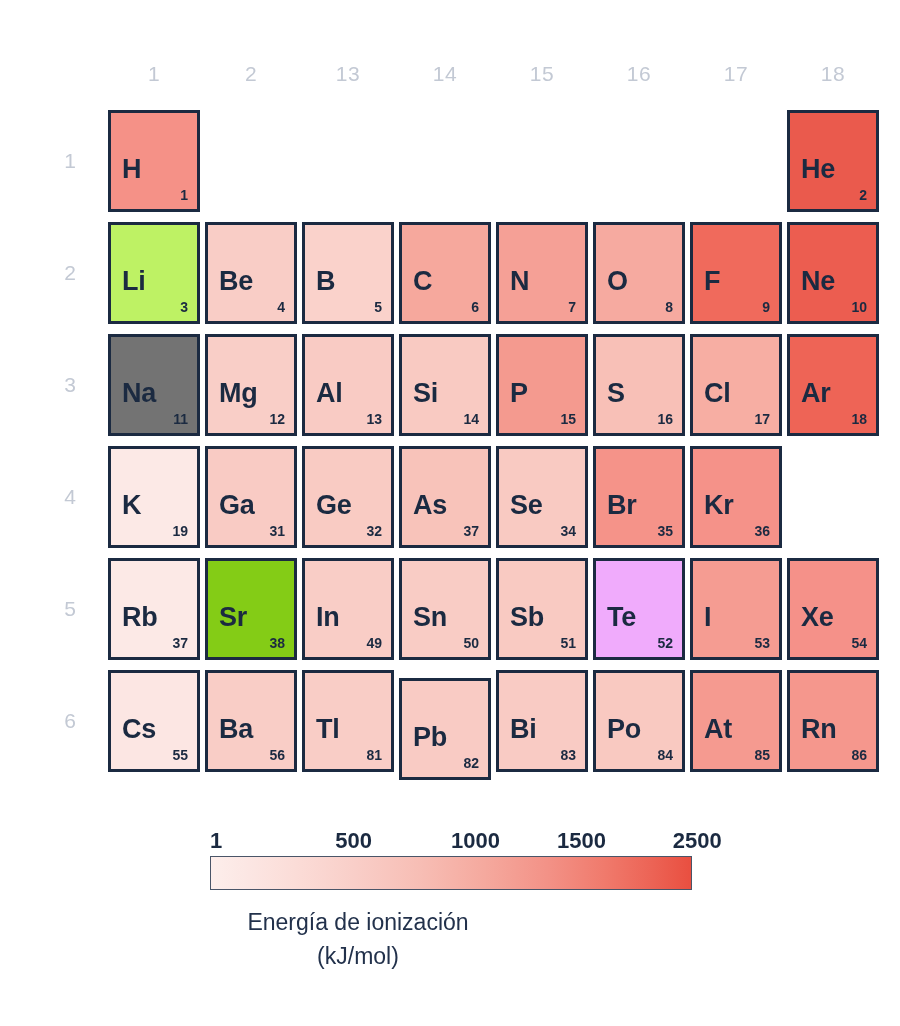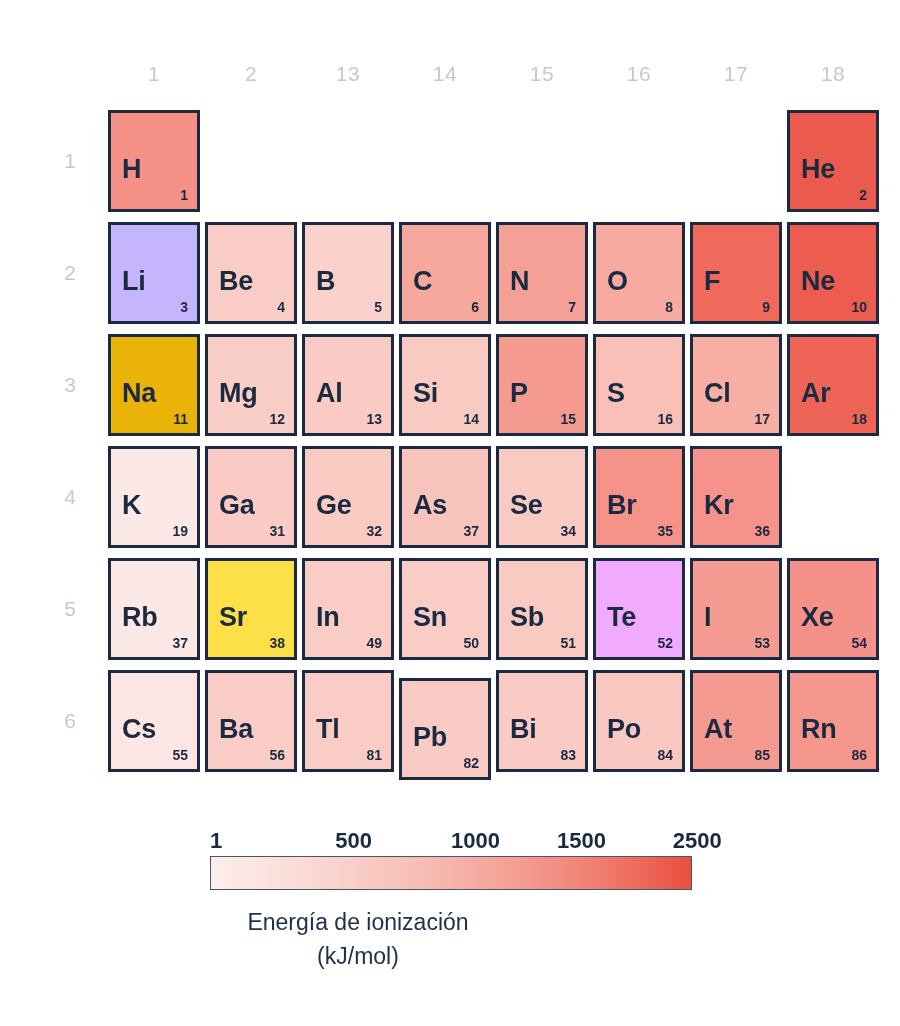--- a/index.html
+++ b/index.html
@@ -194,21 +194,21 @@
         <div class="cell empty"></div>
         <div class="cell empty"></div>
         <div class="cell empty"></div>
         <div class="cell empty"></div>
         <div class="cell" style="background: rgb(234, 90, 77);">
           <span class="sym">He</span>
           <span class="num">2</span>
         </div>
       </div>
       <div class="period-row">
-        <div class="cell" style="background: #c4b5fd;">
+        <div class="cell" style="background: #bef264;">
           <span class="sym">Li</span>
           <span class="num">3</span>
         </div>
         <div class="cell" style="background: rgb(249, 205, 198);">
           <span class="sym">Be</span>
           <span class="num">4</span>
         </div>
         <div class="cell" style="background: rgb(250, 210, 203);">
           <span class="sym">B</span>
           <span class="num">5</span>
@@ -228,21 +228,21 @@
         <div class="cell" style="background: rgb(240, 106, 92);">
           <span class="sym">F</span>
           <span class="num">9</span>
         </div>
         <div class="cell" style="background: rgb(236, 93, 80);">
           <span class="sym">Ne</span>
           <span class="num">10</span>
         </div>
       </div>
       <div class="period-row">
-        <div class="cell" style="background: #eab308;">
+        <div class="cell" style="background: #737373;">
           <span class="sym">Na</span>
           <span class="num">11</span>
         </div>
         <div class="cell" style="background: rgb(249, 206, 199);">
           <span class="sym">Mg</span>
           <span class="num">12</span>
         </div>
         <div class="cell" style="background: rgb(249, 203, 196);">
           <span class="sym">Al</span>
           <span class="num">13</span>
@@ -296,21 +296,21 @@
         <div class="cell" style="background: rgb(245, 146, 137);">
           <span class="sym">Kr</span>
           <span class="num">36</span>
         </div>
       </div>
       <div class="period-row">
         <div class="cell" style="background: rgb(252, 233, 230); padding-left: 40px;">
           <span class="sym">Rb</span>
           <span class="num">37</span>
         </div>
-        <div class="cell" style="background: #fde047; text-decoration: underline;">
+        <div class="cell" style="background: #84cc16; text-decoration: underline;">
           <span class="sym">Sr</span>
           <span class="num">38</span>
         </div>
         <div class="cell" style="background: rgb(249, 205, 198);">
           <span class="sym">In</span>
           <span class="num">49</span>
         </div>
         <div class="cell" style="background: rgb(249, 204, 197);">
           <span class="sym">Sn</span>
           <span class="num">50</span>

